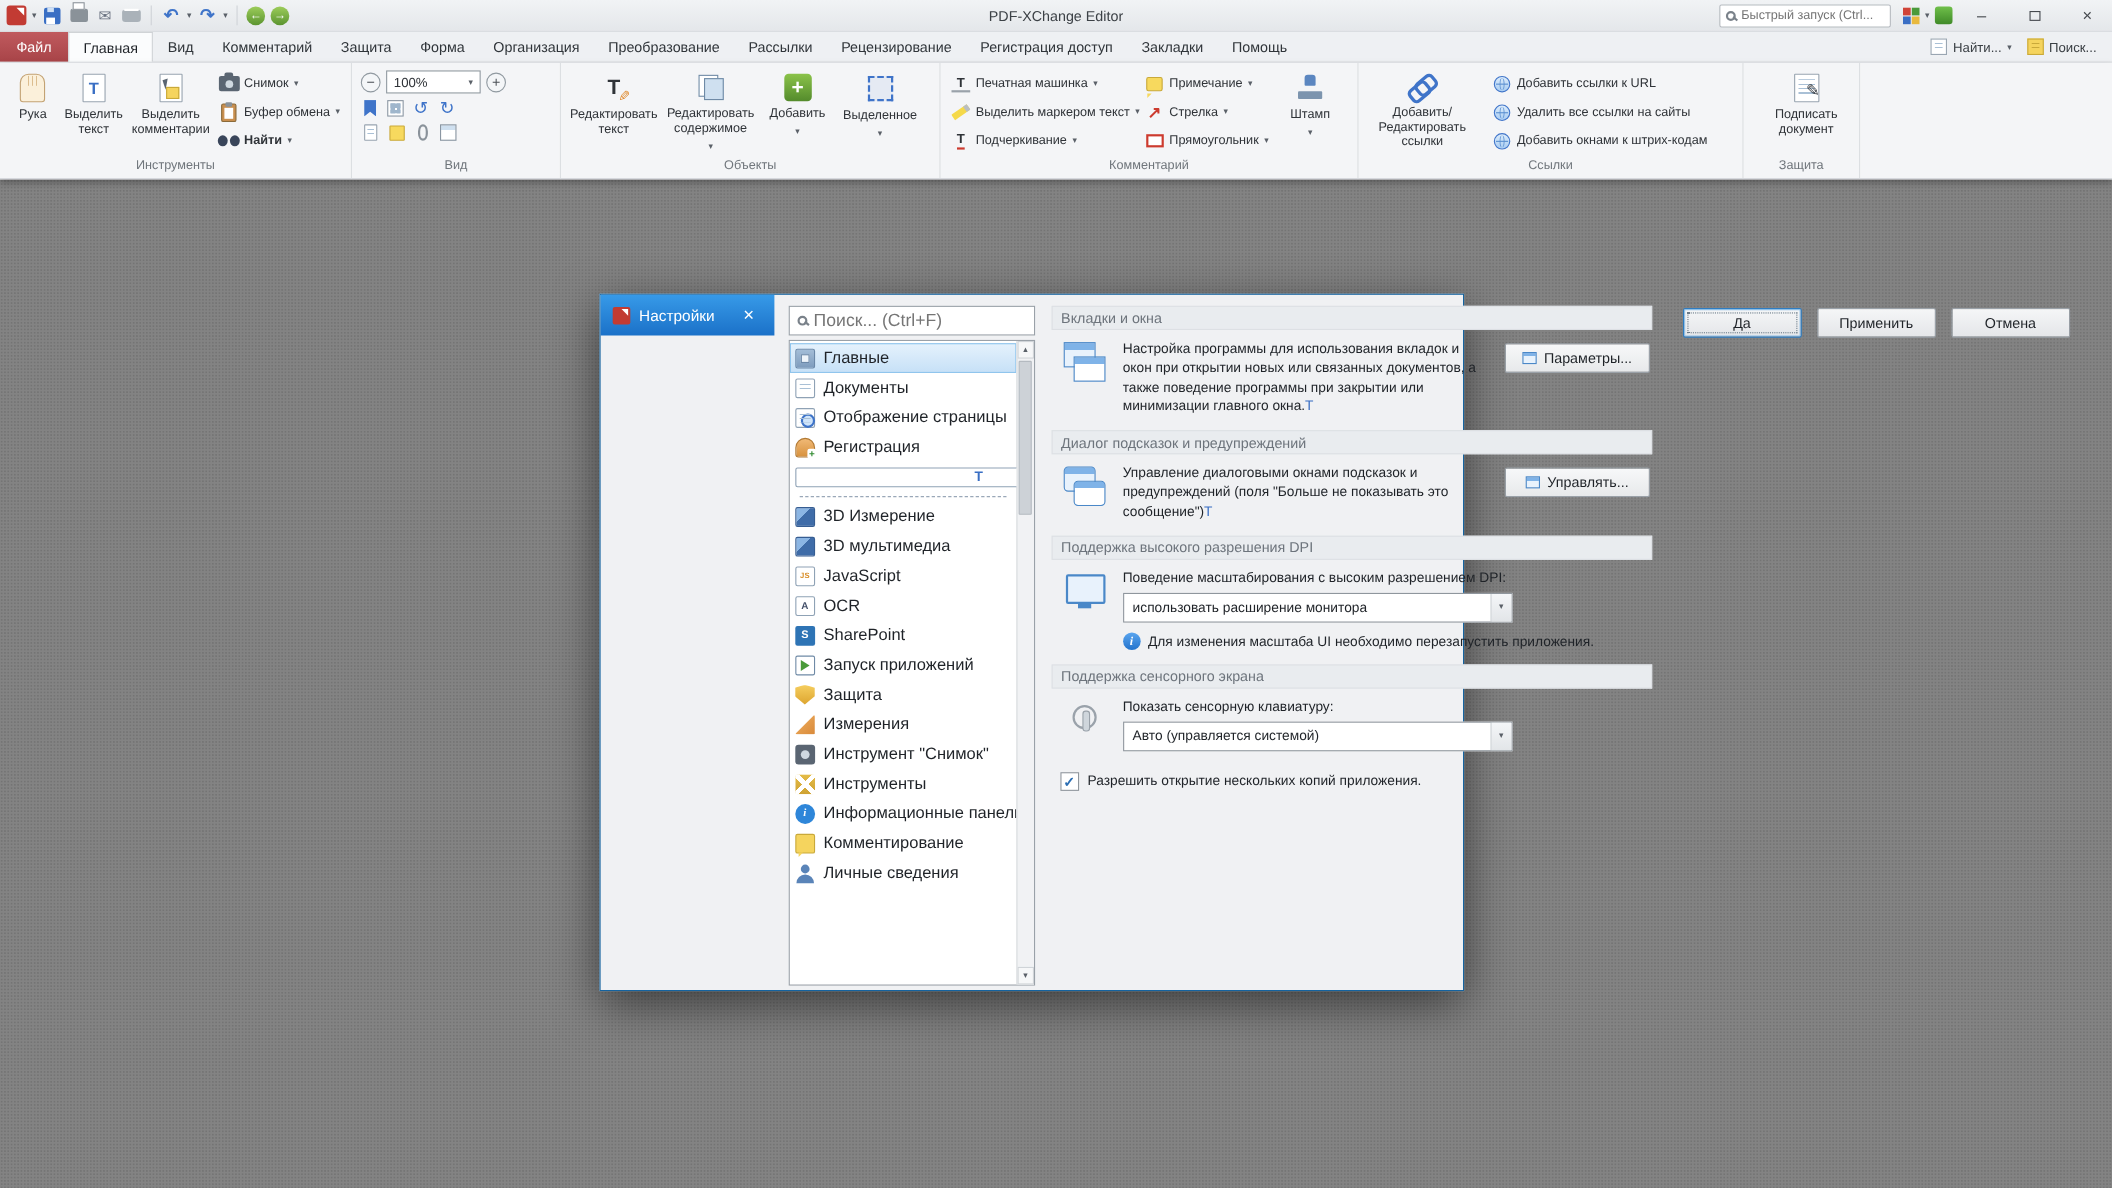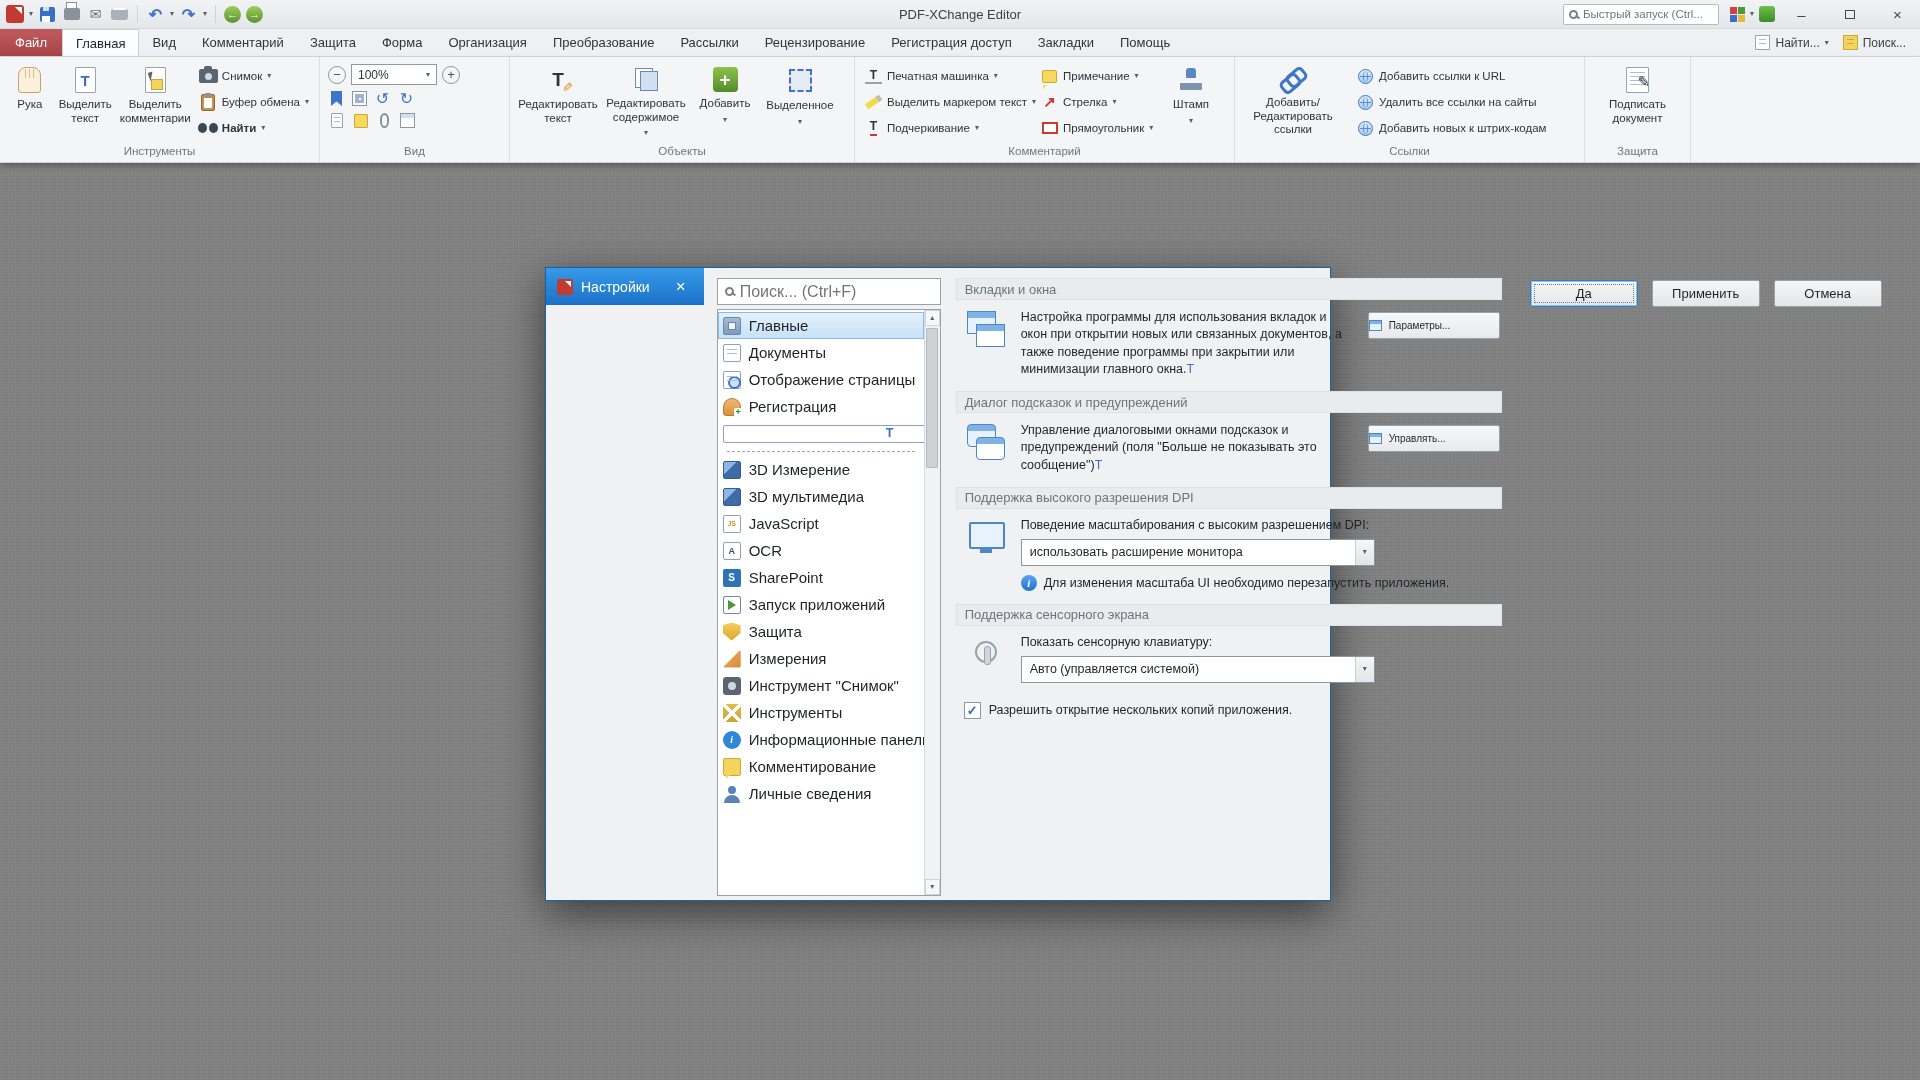--- a/index.html
+++ b/index.html
@@ -184,21 +184,21 @@
   .s-comment::after{content:"";position:absolute;left:2px;bottom:-4px;border-style:solid;border-width:4px 4px 0 0;border-color:#f5d45e transparent transparent transparent}
   .s-person::before{content:"";position:absolute;top:1px;left:5px;width:8px;height:8px;border-radius:50%;background:#5a84b8}
   .s-person::after{content:"";position:absolute;bottom:0;left:1px;width:16px;height:8px;border-radius:8px 8px 0 0;background:#5a84b8}
 
   
   .dlg-right{flex:1;display:flex;flex-direction:column;gap:11px;min-width:0}
   .sect-h{height:22px;background:#e9ecef;border:1px solid #dde0e4;color:#6d747c;font-size:13px;display:flex;align-items:center;padding:0 8px;flex:none}
   .sect-b{display:flex;padding:9px 2px 2px 8px;gap:13px}
   .s-colicon{width:44px;flex:none;display:flex;justify-content:center;padding-top:2px}
   .s-text{width:334px;font-size:12.5px;line-height:1.38;color:#1f2328}
-  .s-btn{margin-left:auto;align-self:flex-start;margin-top:3px;width:132px;height:27px;background:linear-gradient(#f7f8f9,#e7e9eb);border:1px solid #9aa1a8;border-radius:2px;display:flex;align-items:center;justify-content:flex-start;gap:7px;font-size:10px;color:#1f2328}
+  .s-btn{margin-left:auto;align-self:flex-start;margin-top:3px;width:132px;height:27px;background:linear-gradient(#f7f8f9,#e7e9eb);border:1px solid #9aa1a8;border-radius:2px;display:flex;align-items:center;justify-content:center;gap:7px;font-size:13px;color:#1f2328}
   .btn-ic{width:13px;height:11px;background:linear-gradient(#7fb3e8 0 3px,#e8f2fc 3px);border:1px solid #4a88c8;flex:none}
   .sx{position:relative;flex:none;width:40px;height:36px}
   .sx-windows::before,.sx-dialogs::before{content:"";position:absolute;left:1px;top:0;width:27px;height:21px;border:1px solid #4a88c8;background:linear-gradient(#7fb3e8 0 6px,#e8f2fc 6px)}
   .sx-windows::after,.sx-dialogs::after{content:"";position:absolute;right:1px;bottom:0;width:27px;height:21px;border:1px solid #4a88c8;background:linear-gradient(#7fb3e8 0 6px,#fff 6px)}
   .sx-dialogs::before{border-radius:4px}
   .sx-dialogs::after{border-radius:4px}
   .sx-dpi::before{content:"";position:absolute;left:3px;top:2px;width:32px;height:23px;border:2px solid #4a88c8;background:#e8f2fc;border-radius:2px}
   .sx-dpi::after{content:"";position:absolute;left:14px;bottom:3px;width:12px;height:4px;background:#4a88c8}
   .sx-touch{width:26px;height:30px}
   .sx-touch::before{content:"";position:absolute;left:2px;top:4px;width:18px;height:18px;border:2px solid #9aa2aa;border-radius:50%}
@@ -461,29 +461,29 @@
         <div class="smallbtn">
           <span class="ic ic16">
               <span class="ic ic-globe"></span>
             </span>
           <span>Удалить все ссылки на сайты</span>
         </div>
         <div class="smallbtn">
           <span class="ic ic16">
               <span class="ic ic-globe"></span>
             </span>
-          <span>Добавить новых к штрих-кодам</span>
+          <span>Добавить окнами к штрих-кодам</span>
         </div>
       </div>
     </div>
     <div class="rg-label">Ссылки</div>
   </div>
 
   <div class="rgroup" style="width:106px">
-    <div class="rg-body" style="justify-content:center">
+    <div class="rg-body" style="justify-content:flex-end">
       <div class="bigbtn" style="width:84px">
         <span class="ic ic24 doc ic-sign"></span>
         <span class="lbl">Подписать документ</span>
       </div>
     </div>
     <div class="rg-label">Защита</div>
   </div>
 
   <div style="flex:1"></div>
 </div>

